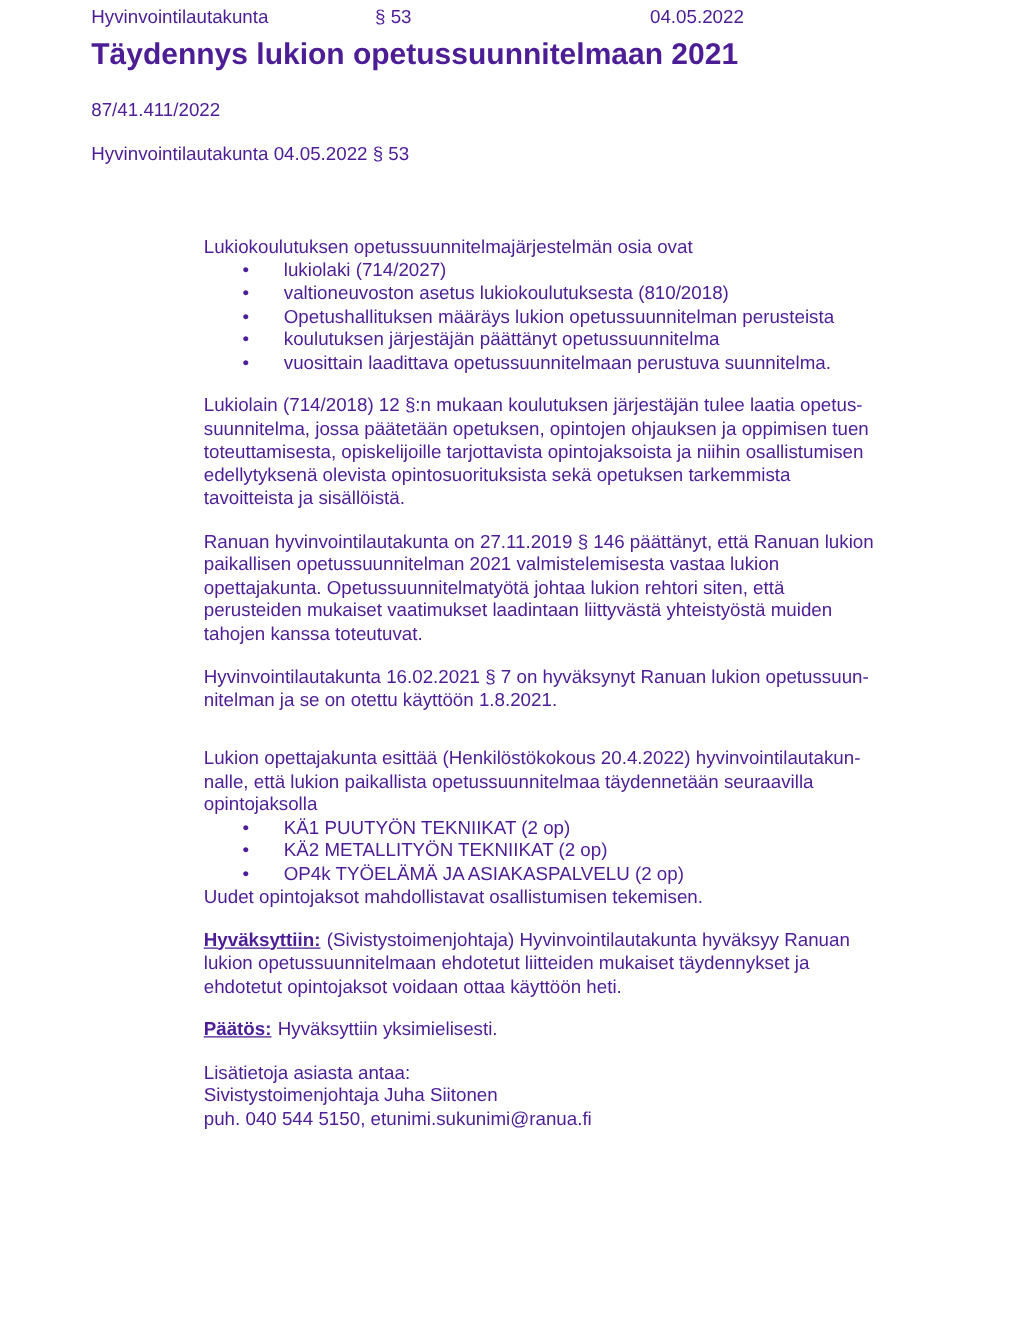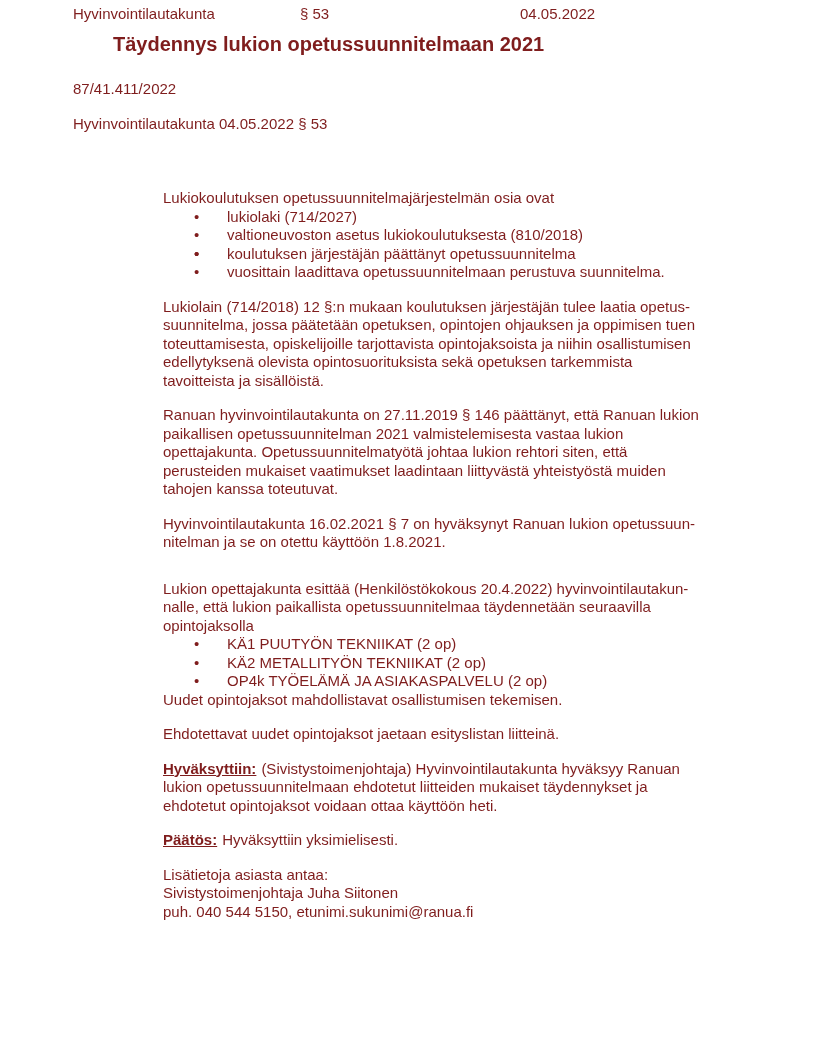--- a/index.html
+++ b/index.html
@@ -5,36 +5,35 @@
   html, body {
     margin: 0;
     padding: 0;
     background: #ffffff;
   }
   .page {
     position: relative;
     width: 816px;
     height: 1056px;
     background: #ffffff;
-    color: #7f1d1d;
+    color: #4c1d95;
     font-family: "Liberation Sans", "DejaVu Sans", sans-serif;
     font-size: 15px;
     line-height: 18.5px;
     overflow: hidden;
   }
   .abs { position: absolute; }
   .hdr-committee { top: 5px; left: 73px; }
   .hdr-section   { top: 5px; left: 300px; }
   .hdr-date      { top: 5px; left: 520px; }
   .doc-title {
     top: 33px; left: 73px;
-    font-size: 20px;
+    font-size: 24px;
     font-weight: bold;
     line-height: 22px;
-    margin-left: 40px;
   }
   .case-number { top: 80px; left: 73px; }
   .meeting-ref { top: 115px; left: 73px; text-align: center; }
 
   .body-col {
     position: absolute;
     top: 189px;
     left: 163px;
     width: 600px;
   }
@@ -76,21 +75,21 @@
   <div class="abs case-number">87/41.411/2022</div>
   <div class="abs meeting-ref">Hyvinvointilautakunta 04.05.2022 § 53</div>
 
   <div class="body-col">
 
     <div class="block">
       <div>Lukiokoulutuksen opetussuunnitelmajärjestelmän osia ovat</div>
       <ul class="bullets">
         <li><span class="dot">•</span><span>lukiolaki (714/2027)</span></li>
         <li><span class="dot">•</span><span>valtioneuvoston asetus lukiokoulutuksesta (810/2018)</span></li>
-        <li><span class="dot">•</span></li>
+        <li><span class="dot">•</span><span>Opetushallituksen määräys lukion opetussuunnitelman perusteista</span></li>
         <li><span class="dot">•</span><span>koulutuksen järjestäjän päättänyt opetussuunnitelma</span></li>
         <li><span class="dot">•</span><span>vuosittain laadittava opetussuunnitelmaan perustuva suunnitelma.</span></li>
       </ul>
     </div>
 
     <div class="block prewrap">Lukiolain (714/2018) 12 §:n mukaan koulutuksen järjestäjän tulee laatia opetus-
 suunnitelma, jossa päätetään opetuksen, opintojen ohjauksen ja oppimisen tuen
 toteuttamisesta, opiskelijoille tarjottavista opintojaksoista ja niihin osallistumisen
 edellytyksenä olevista opintosuorituksista sekä opetuksen tarkemmista
 tavoitteista ja sisällöistä.</div>
@@ -109,21 +108,20 @@
 opintojaksolla</div>
 
     <ul class="bullets block-tight">
       <li><span class="dot">•</span><span>KÄ1 PUUTYÖN TEKNIIKAT (2 op)</span></li>
       <li><span class="dot">•</span><span>KÄ2 METALLITYÖN TEKNIIKAT (2 op)</span></li>
       <li><span class="dot">•</span><span>OP4k TYÖELÄMÄ JA ASIAKASPALVELU (2 op)</span></li>
     </ul>
 
     <div class="block">Uudet opintojaksot mahdollistavat osallistumisen tekemisen.</div>
 
-    <div class="block">Ehdotettavat uudet opintojaksot jaetaan esityslistan liitteinä.</div>
 
     <div class="block prewrap"><span class="label-underline">Hyväksyttiin:</span><span>(Sivistystoimenjohtaja) Hyvinvointilautakunta hyväksyy Ranuan
 lukion opetussuunnitelmaan ehdotetut liitteiden mukaiset täydennykset ja
 ehdotetut opintojaksot voidaan ottaa käyttöön heti.</span></div>
 
     <div class="block"><span class="label-underline">Päätös:</span><span>Hyväksyttiin yksimielisesti.</span></div>
 
     <div class="block-tight">
       <div>Lisätietoja asiasta antaa:</div>
       <div>Sivistystoimenjohtaja Juha Siitonen</div>

